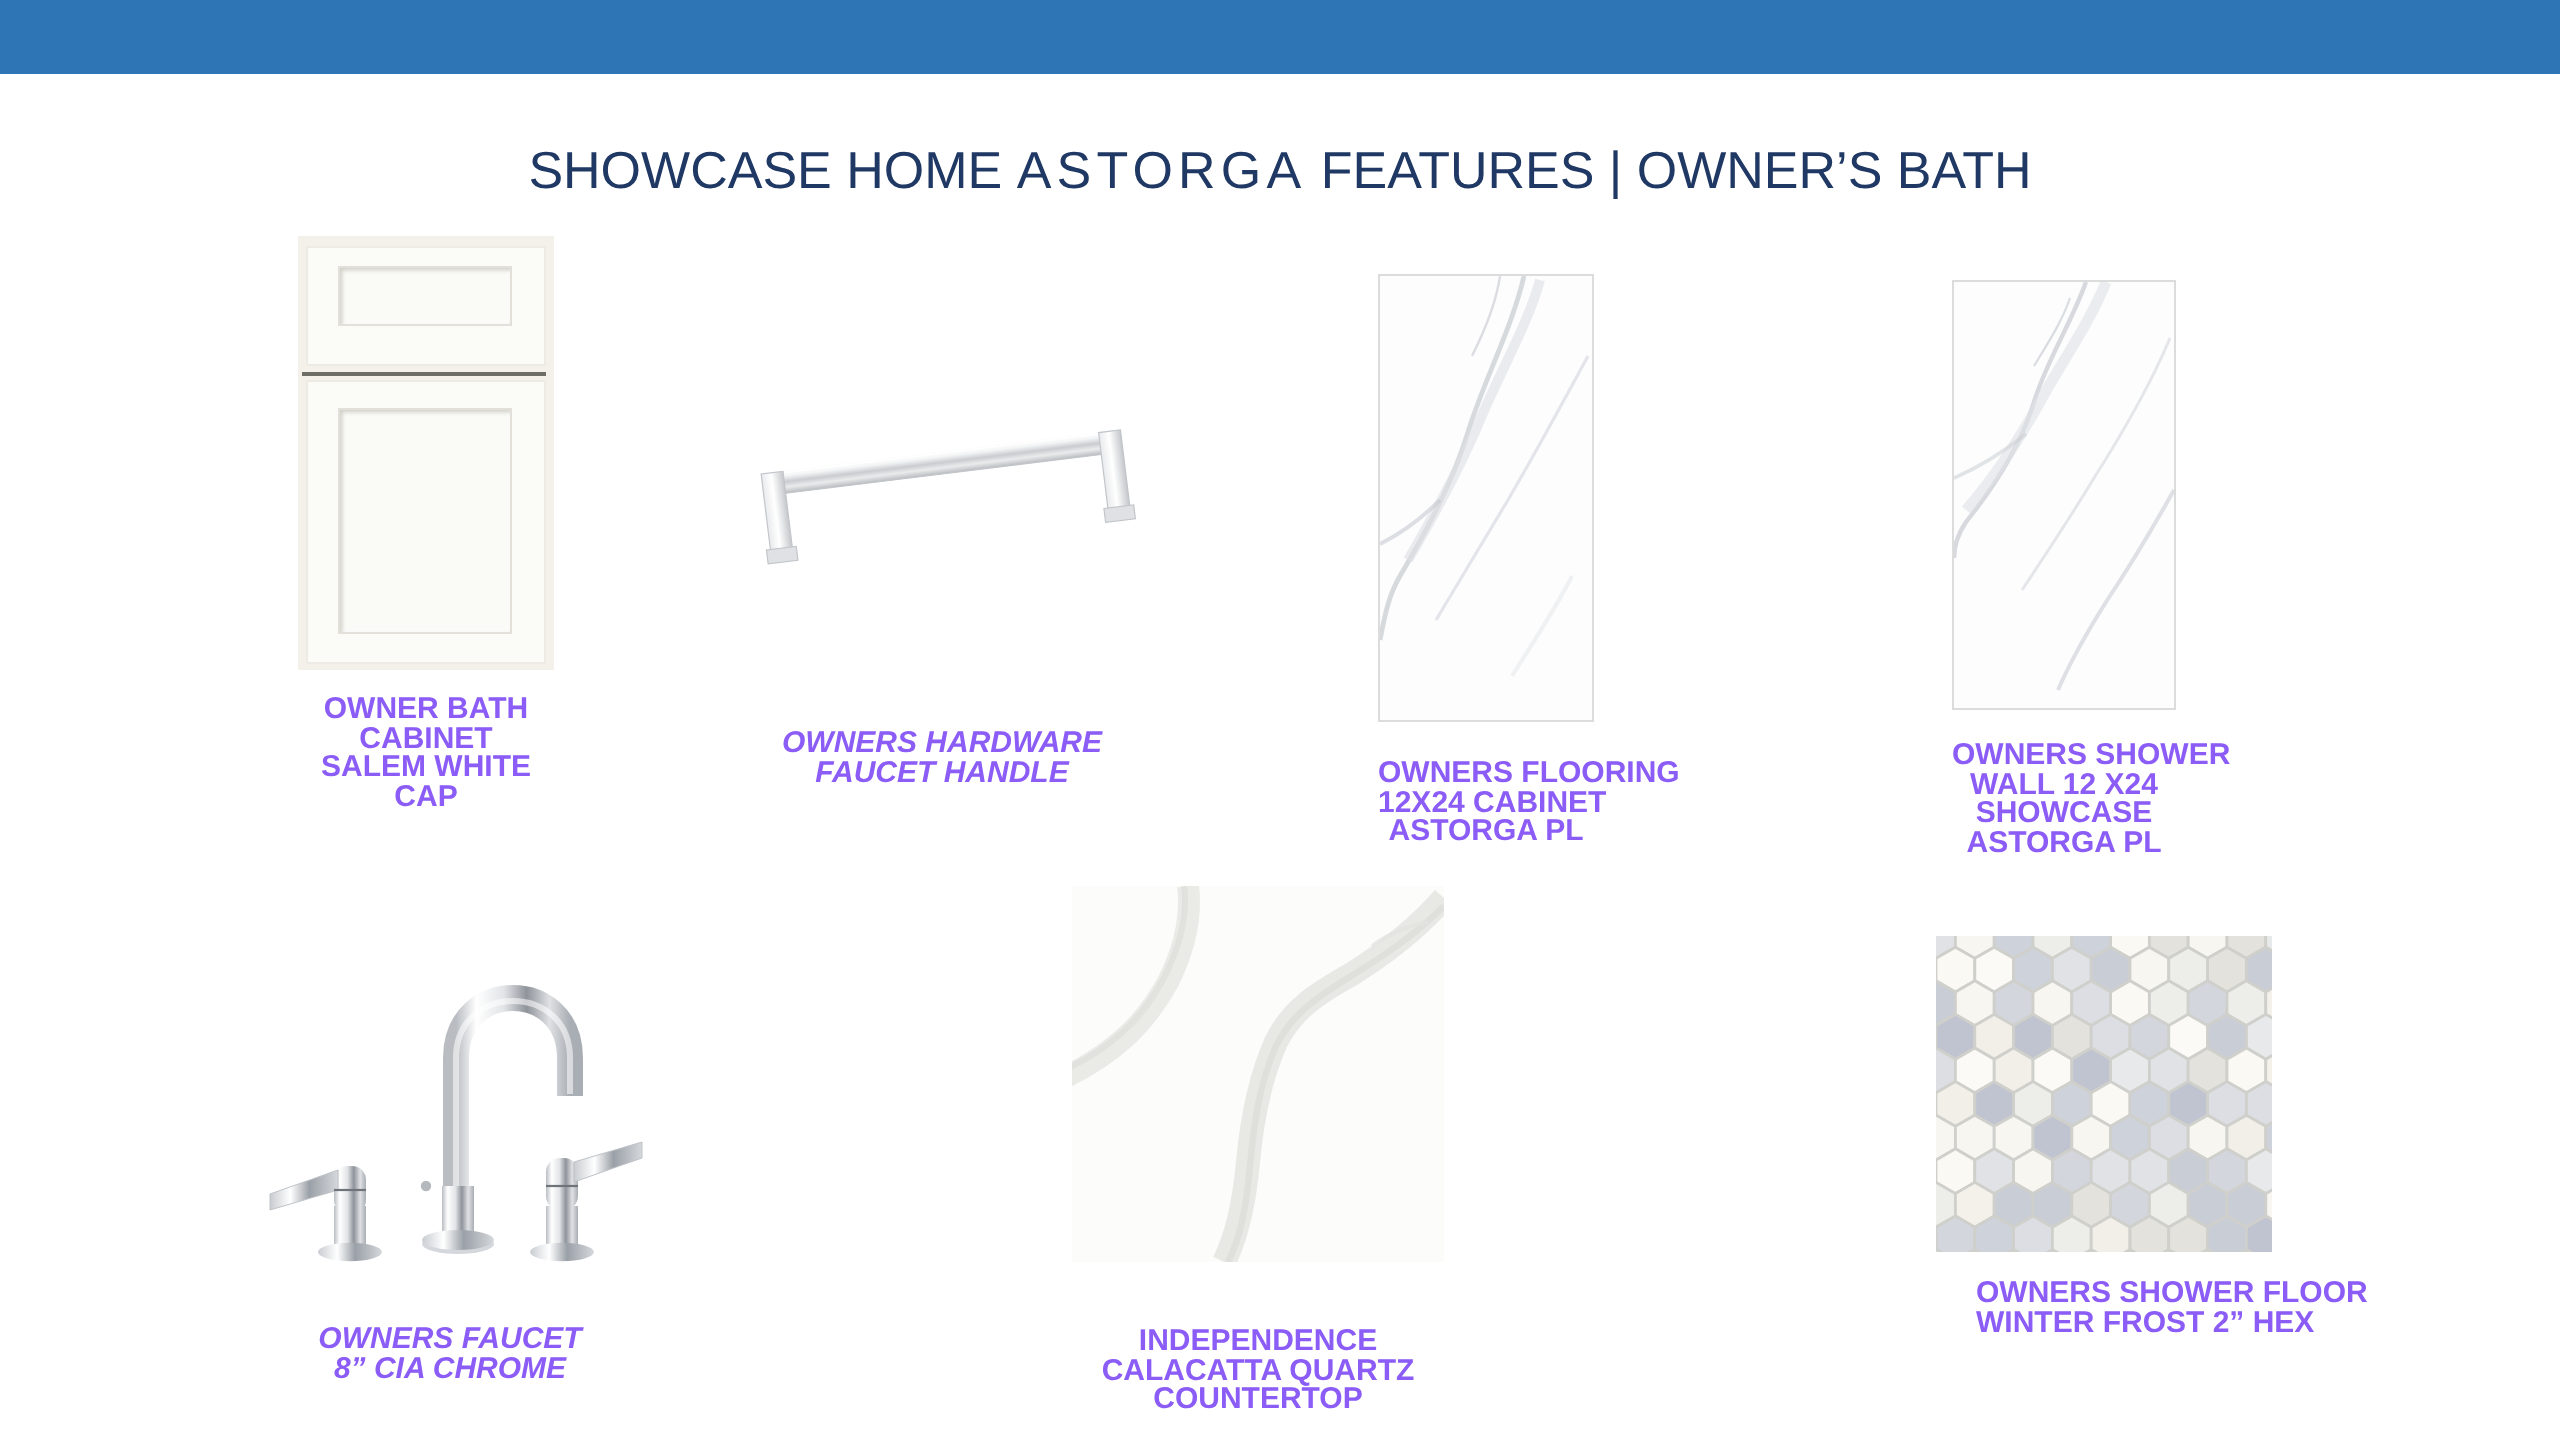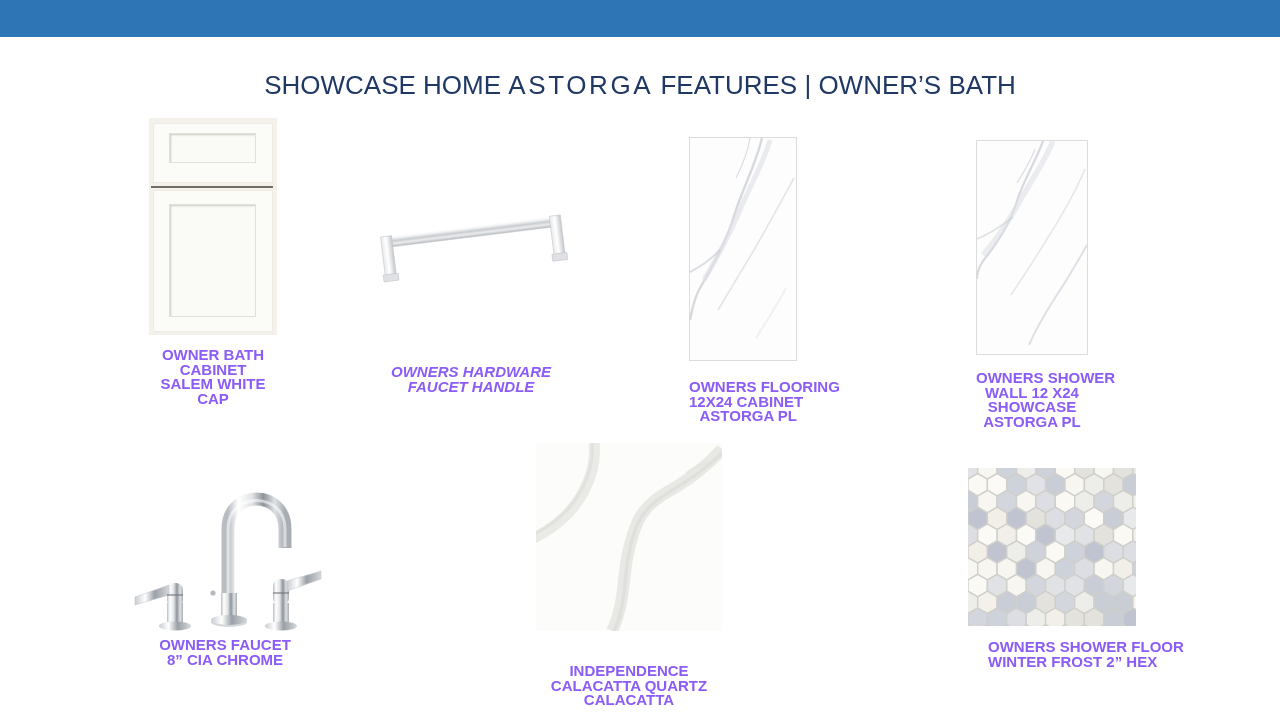--- a/index.html
+++ b/index.html
@@ -135,21 +135,21 @@
       <svg width="108" height="224" viewBox="0 0 108 224">
         <rect width="108" height="224" fill="#FDFDFE"></rect>
         <path d="M72,0 C66,26 52,52 44,78 C36,104 24,126 10,150 C4,160 2,172 0,182" stroke="#C9CDD2" stroke-width="2.4" fill="none" opacity="0.75"></path>
         <path d="M80,2 C74,24 60,48 50,72 C40,96 28,118 14,142" stroke="#DDE0E4" stroke-width="5" fill="none" opacity="0.6"></path>
         <path d="M104,40 C92,62 78,88 64,112 C52,132 40,152 28,172" stroke="#D5D9DE" stroke-width="1.6" fill="none" opacity="0.65"></path>
         <path d="M30,112 C22,120 12,128 0,134" stroke="#C6CAD0" stroke-width="2" fill="none" opacity="0.6"></path>
         <path d="M96,150 C88,166 76,184 66,200" stroke="#E2E5E8" stroke-width="2" fill="none" opacity="0.5"></path>
         <path d="M60,0 C58,14 52,28 46,40" stroke="#B9BEC5" stroke-width="1.2" fill="none" opacity="0.5"></path>
       </svg>
     </div>
-    <div class="caption" style="margin-top:19px;text-align:right;">
+    <div class="caption" style="margin-top:19px;">
       <span class="ln">OWNERS FLOORING</span>
       <span class="ln">12X24 CABINET</span>
       <span class="ln">ASTORGA PL</span>
     </div>
   </div>
 
   <div class="item" style="left:976px; top:140px; width:112px;">
     <div class="art tile" style="width:112px; height:215px;">
       <svg width="112" height="215" viewBox="0 0 112 215">
         <rect width="112" height="215" fill="#FDFDFE"></rect>
@@ -203,21 +203,21 @@
         <path d="M44,142 L10,154 L10,162 L44,152 Z" fill="url(#fchr2)" stroke="#bfc3c8" stroke-width="0.5"></path>
         <line x1="42" y1="152" x2="58" y2="152" stroke="#6f747a" stroke-width="1.1"></line>
 
         <rect x="148" y="160" width="16" height="22" fill="url(#fchr)"></rect>
         <ellipse cx="156" cy="183" rx="16" ry="4.6" fill="url(#fchr2)"></ellipse>
         <rect x="148" y="136" width="16" height="26" rx="7" fill="url(#fchr)"></rect>
         <path d="M162,138 L196,128 L196,136 L162,148 Z" fill="url(#fchr2)" stroke="#bfc3c8" stroke-width="0.5"></path>
         <line x1="148" y1="150" x2="164" y2="150" stroke="#6f747a" stroke-width="1.1"></line>
       </svg>
     </div>
-    <div class="caption" style="">
+    <div class="caption" style="margin-top:25px;font-style:italic;">
       <span class="ln">OWNERS FAUCET</span>
       <span class="ln">8” CIA CHROME</span>
     </div>
   </div>
 
   <div class="item" style="left:536px; top:443px; width:186px;">
     <div class="art quartz" style="width:186px; height:188px;">
       <svg width="186" height="188" viewBox="0 0 186 188">
         <rect width="186" height="188" fill="#FCFCFA"></rect>
         <path d="M-4,96 C20,84 36,70 48,48 C56,32 60,16 58,0" stroke="#E9E9E6" stroke-width="11" fill="none" opacity="0.95"></path>
@@ -226,21 +226,21 @@
                  C94,96 90,116 88,138 C86,160 82,176 76,188" stroke="#E7E7E4" stroke-width="12" fill="none" opacity="0.95"></path>
         <path d="M186,10 C170,26 154,36 138,46 C122,56 110,64 102,80
                  C94,98 91,118 89,140 C87,162 84,176 78,188" stroke="#DCDCD9" stroke-width="3.2" fill="none" opacity="0.8"></path>
         <path d="M150,30 C158,24 168,20 178,18" stroke="#E3E3E0" stroke-width="2" fill="none" opacity="0.7"></path>
         <path d="M30,70 C38,62 44,52 48,42" stroke="#E3E3E0" stroke-width="1.6" fill="none" opacity="0.7"></path>
       </svg>
     </div>
     <div class="caption" style="margin-top:33px;">
       <span class="ln">INDEPENDENCE</span>
       <span class="ln">CALACATTA QUARTZ</span>
-      <span class="ln">CALACATTA</span>
+      <span class="ln">COUNTERTOP</span>
     </div>
   </div>
 
   <div class="item" style="left:968px; top:468px; width:168px;">
     <div class="art hexart" style="width:168px; height:158px;">
       <svg width="168" height="158" viewBox="0 0 168 158">
         <rect width="168" height="158" fill="#CFCFCB"></rect>
         <g id="hexes" stroke="#CFCFCB" stroke-width="1.4">
             <polygon points="-9.70,-28.00 0.00,-22.40 0.00,-11.20 -9.70,-5.60 -19.40,-11.20 -19.40,-22.40" fill="#E0E2E6"></polygon>
             <polygon points="9.70,-28.00 19.40,-22.40 19.40,-11.20 9.70,-5.60 -0.00,-11.20 0.00,-22.40" fill="#E8E9EB"></polygon>

